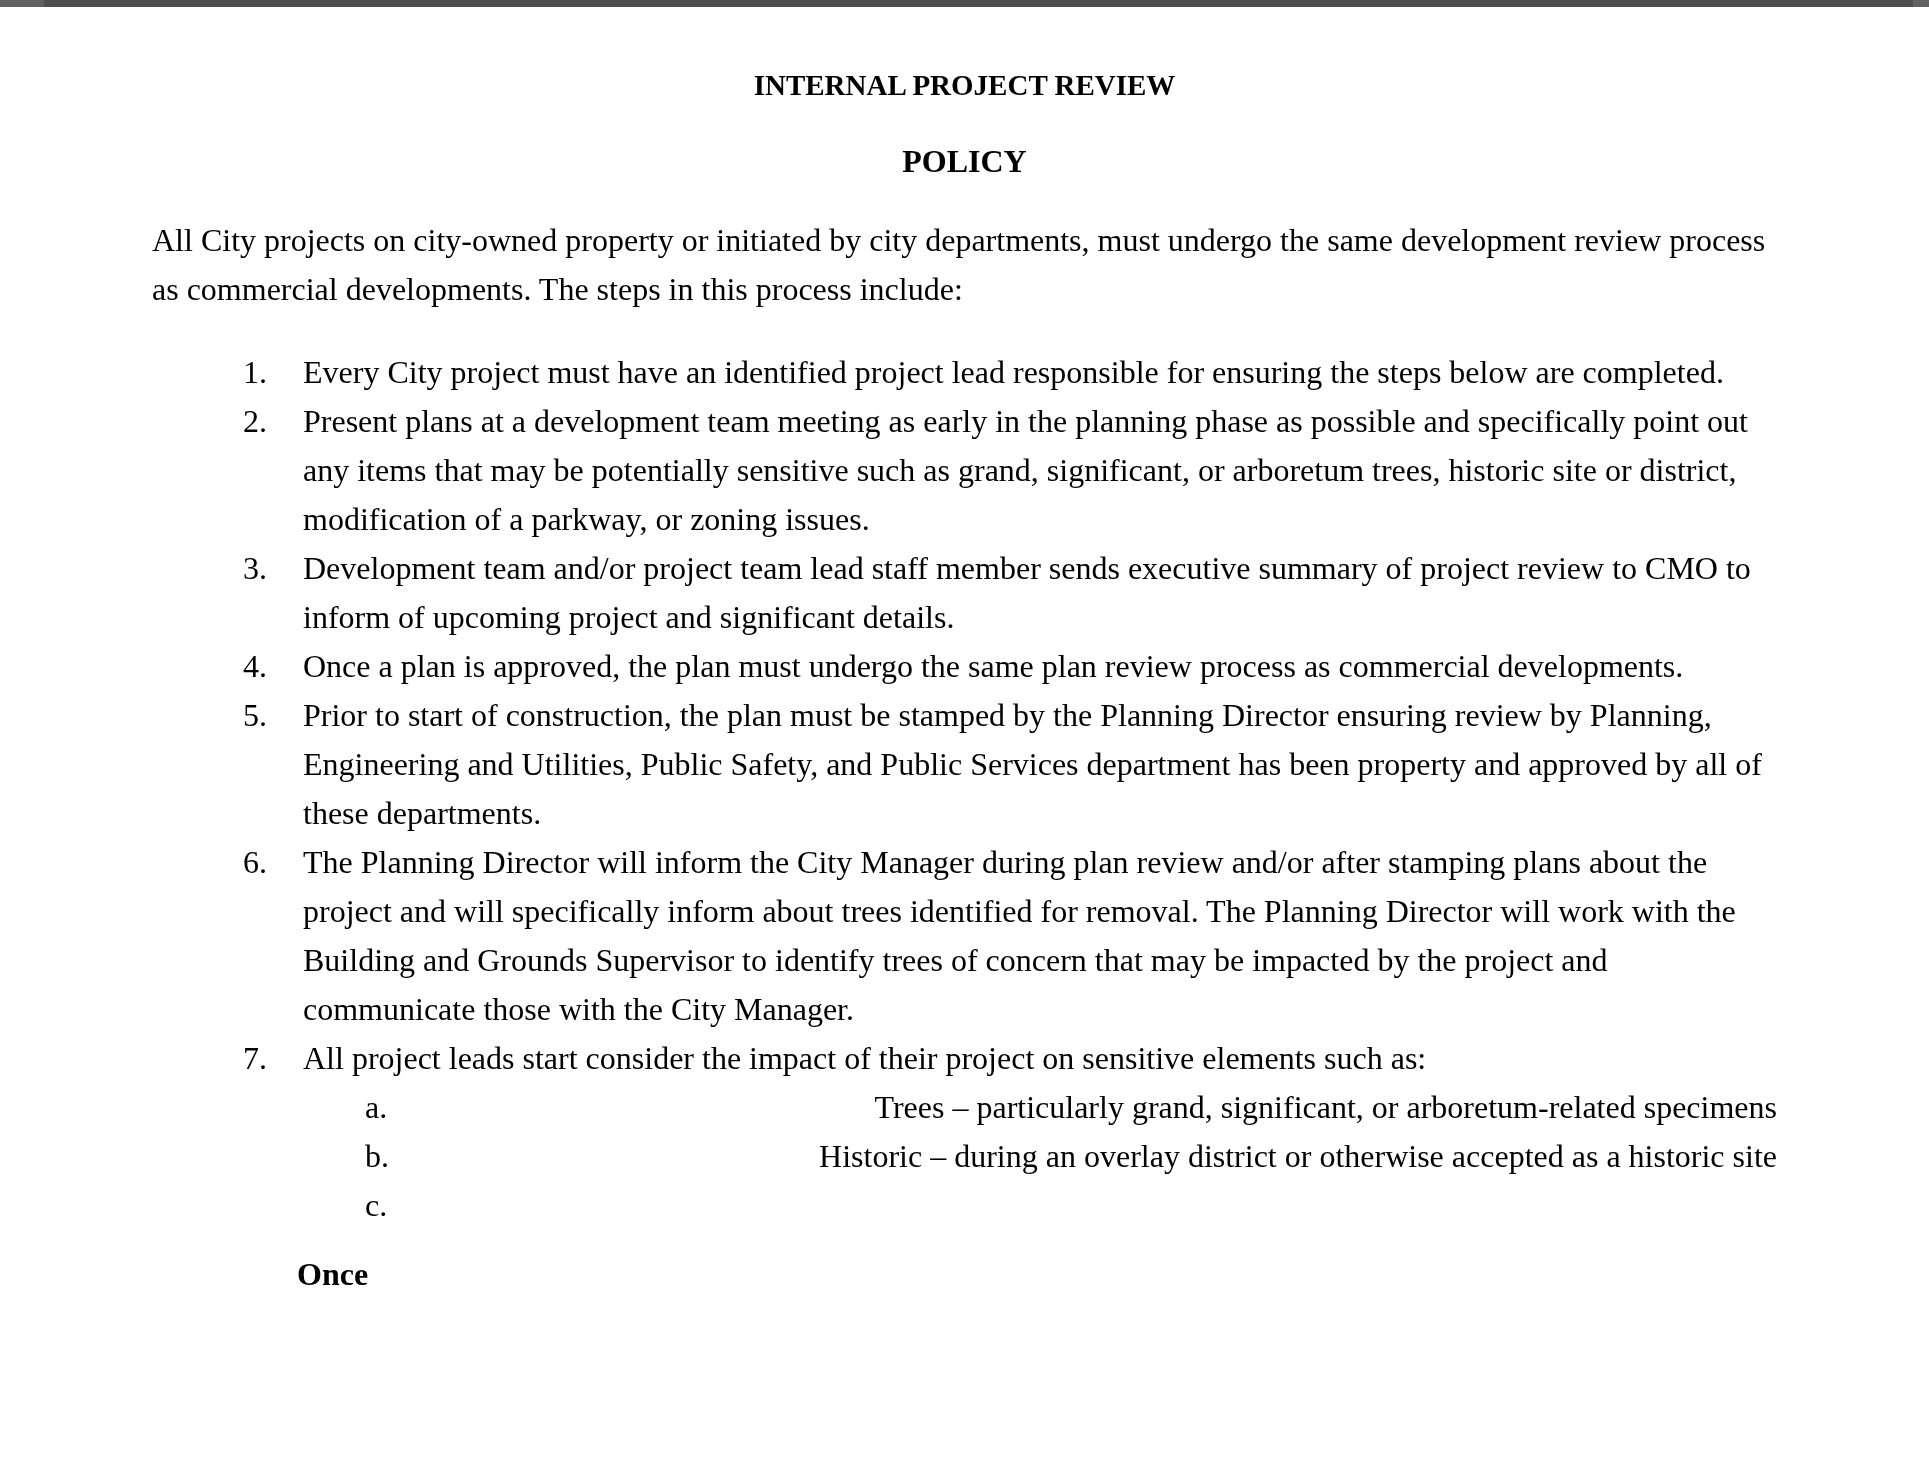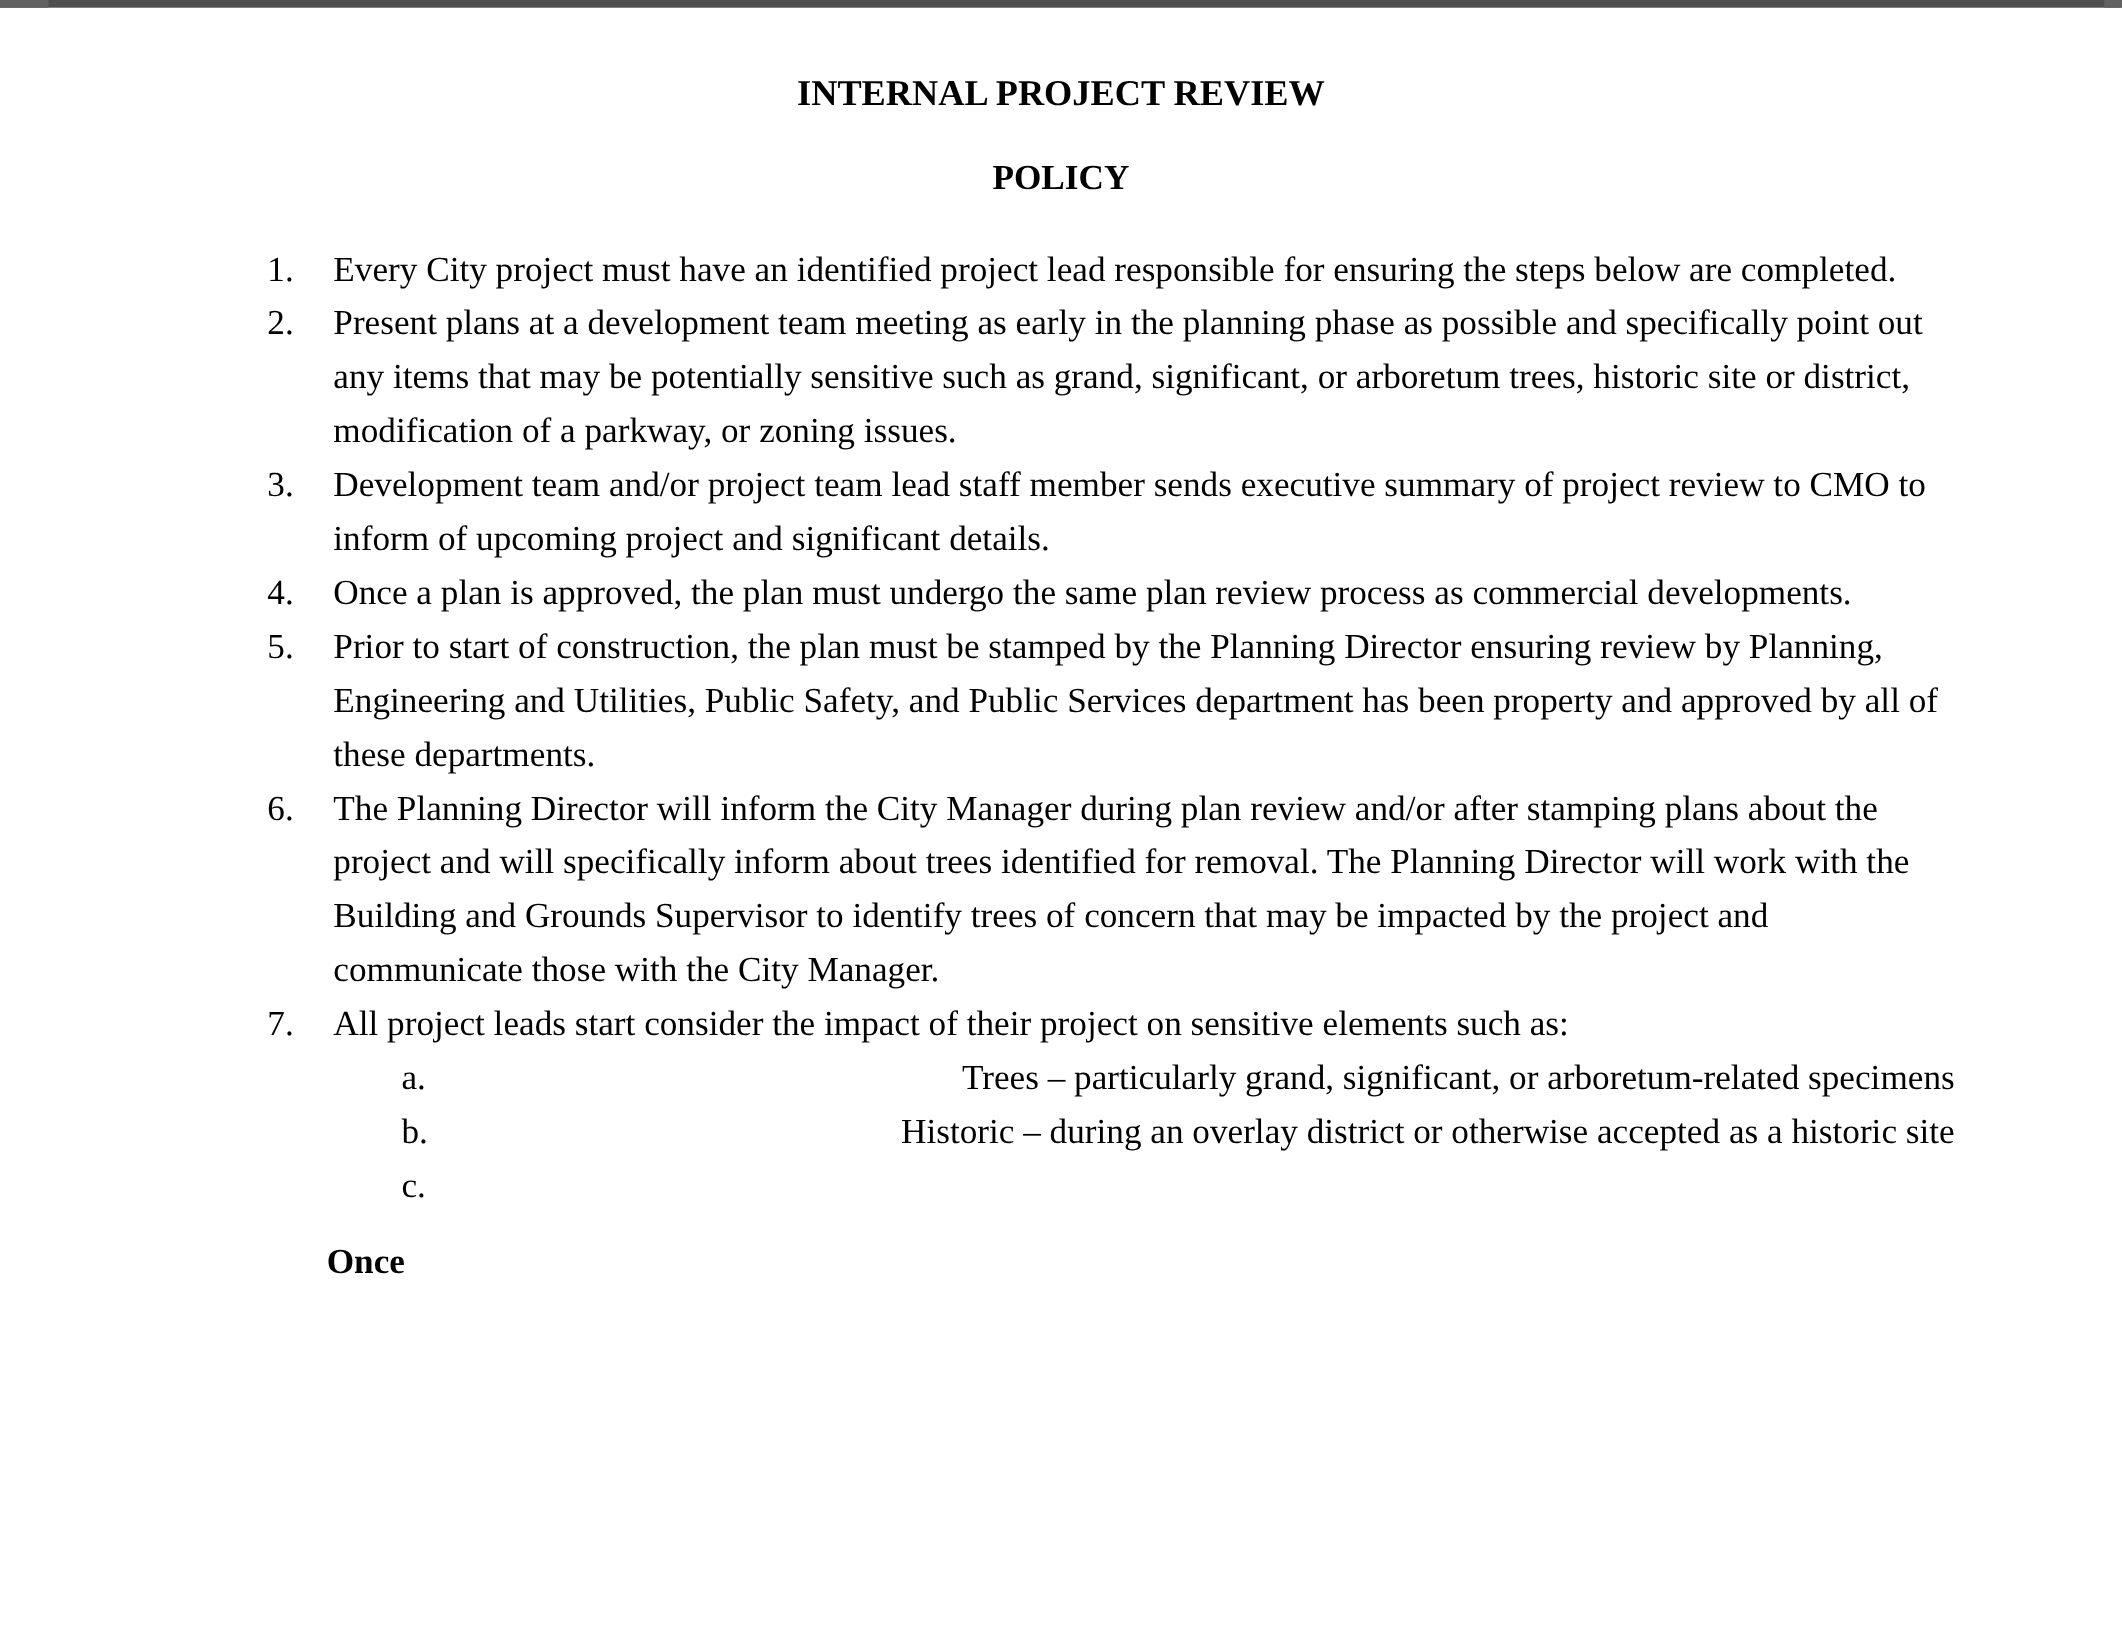--- a/index.html
+++ b/index.html
@@ -26,21 +26,21 @@
   .page {
     margin-left: 152px;
     width: 1625px;
     font-family: "Liberation Serif", "DejaVu Serif", serif;
     font-size: 32px;
     line-height: 49px;
     color: #000000;
   }
   .doc-title {
     margin: 54px 0 0 0;
-    font-size: 33px;
+    font-size: 29px;
     font-weight: bold;
     text-align: center;
     line-height: 49px;
   }
   .doc-subtitle {
     margin: 27px 0 0 0;
     font-size: 32px;
     font-weight: bold;
     text-align: center;
     line-height: 49px;
@@ -82,20 +82,21 @@
   <div class="seg seg-left" style="background-color: rgb(97, 97, 97);"></div>
   <div class="seg seg-right" style="background-color: rgb(97, 97, 97);"></div>
 </div>
 
 <div class="page">
 
   <div class="doc-title">INTERNAL PROJECT REVIEW</div>
 
   <div class="doc-subtitle">POLICY</div>
 
+  <p class="intro">All City projects on city-owned property or initiated by city departments, must undergo the same development review process as commercial developments. The steps in this process include:</p>
 
   <div class="list">
 
     <div class="li">
       <span class="num">1.</span>
       <span class="txt">Every City project must have an identified project lead responsible for ensuring the steps below are completed.</span>
     </div>
 
     <div class="li">
       <span class="num">2.</span>

